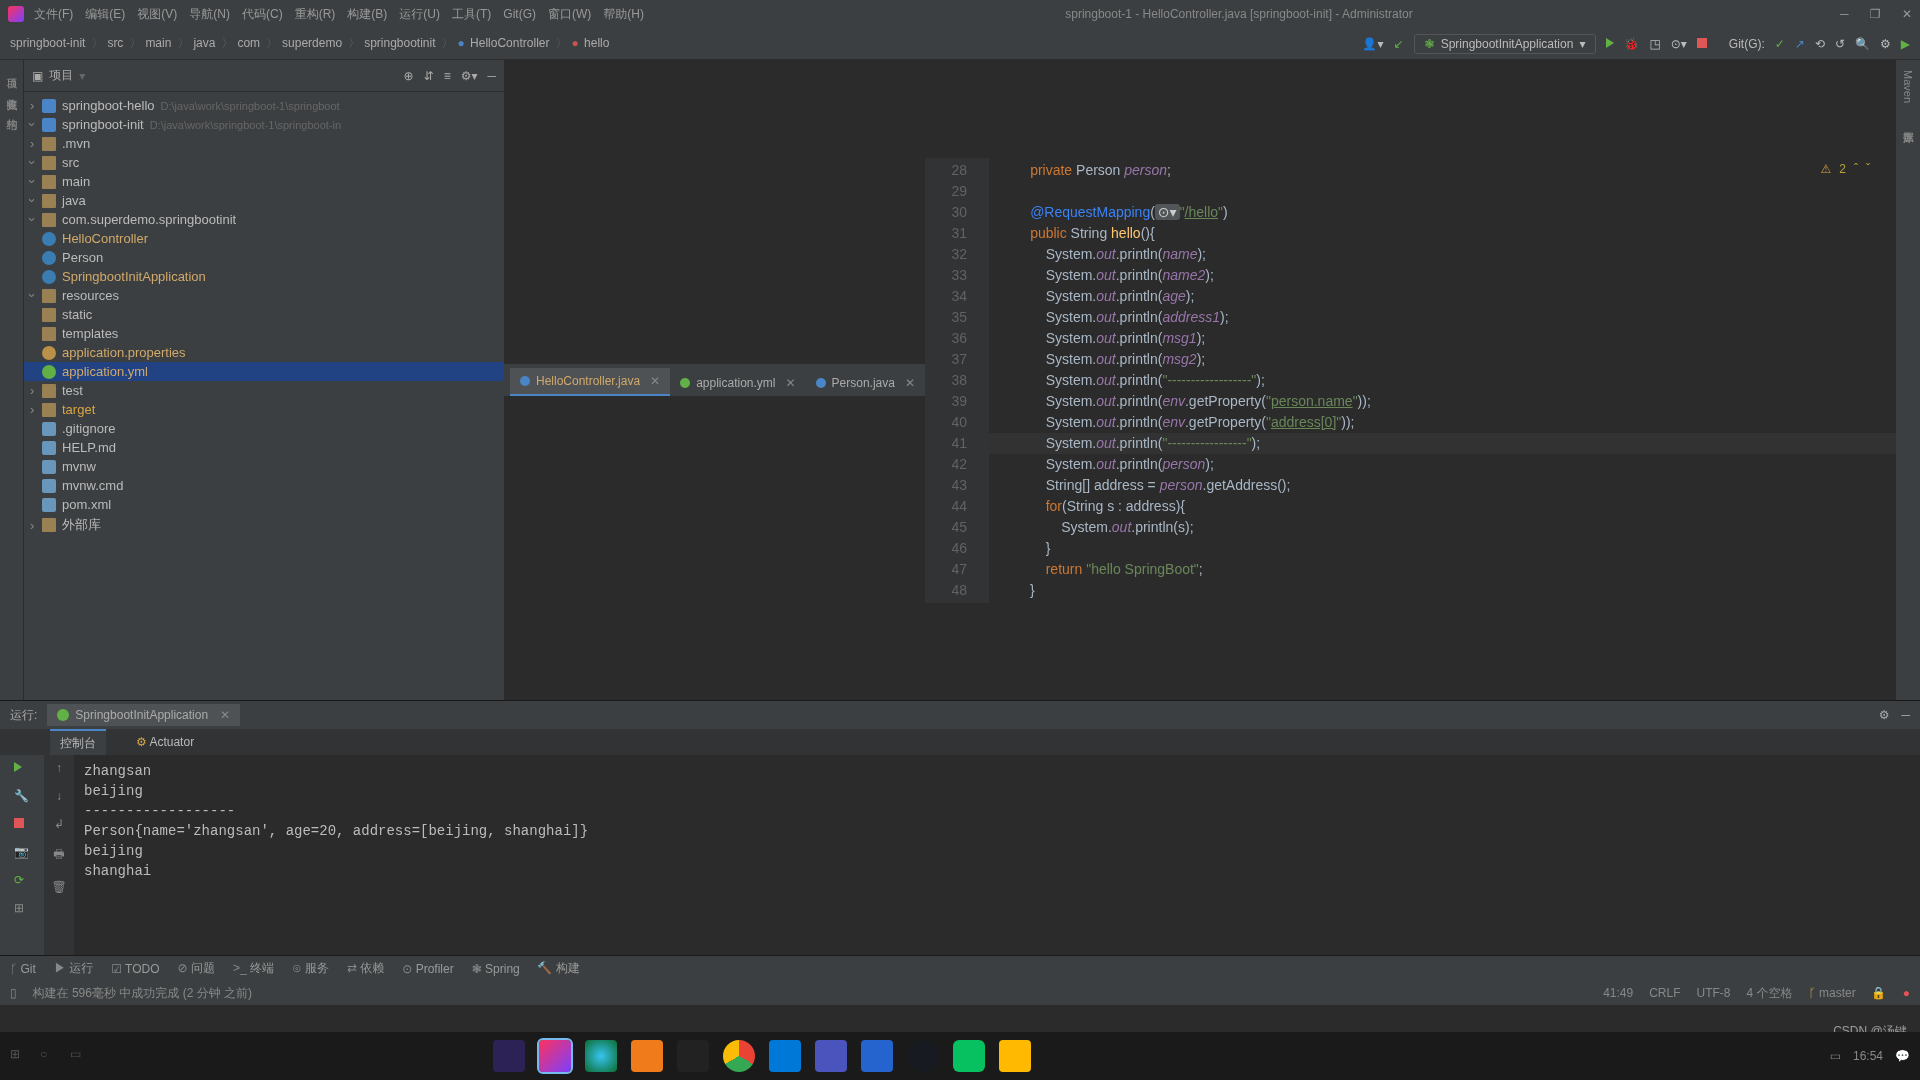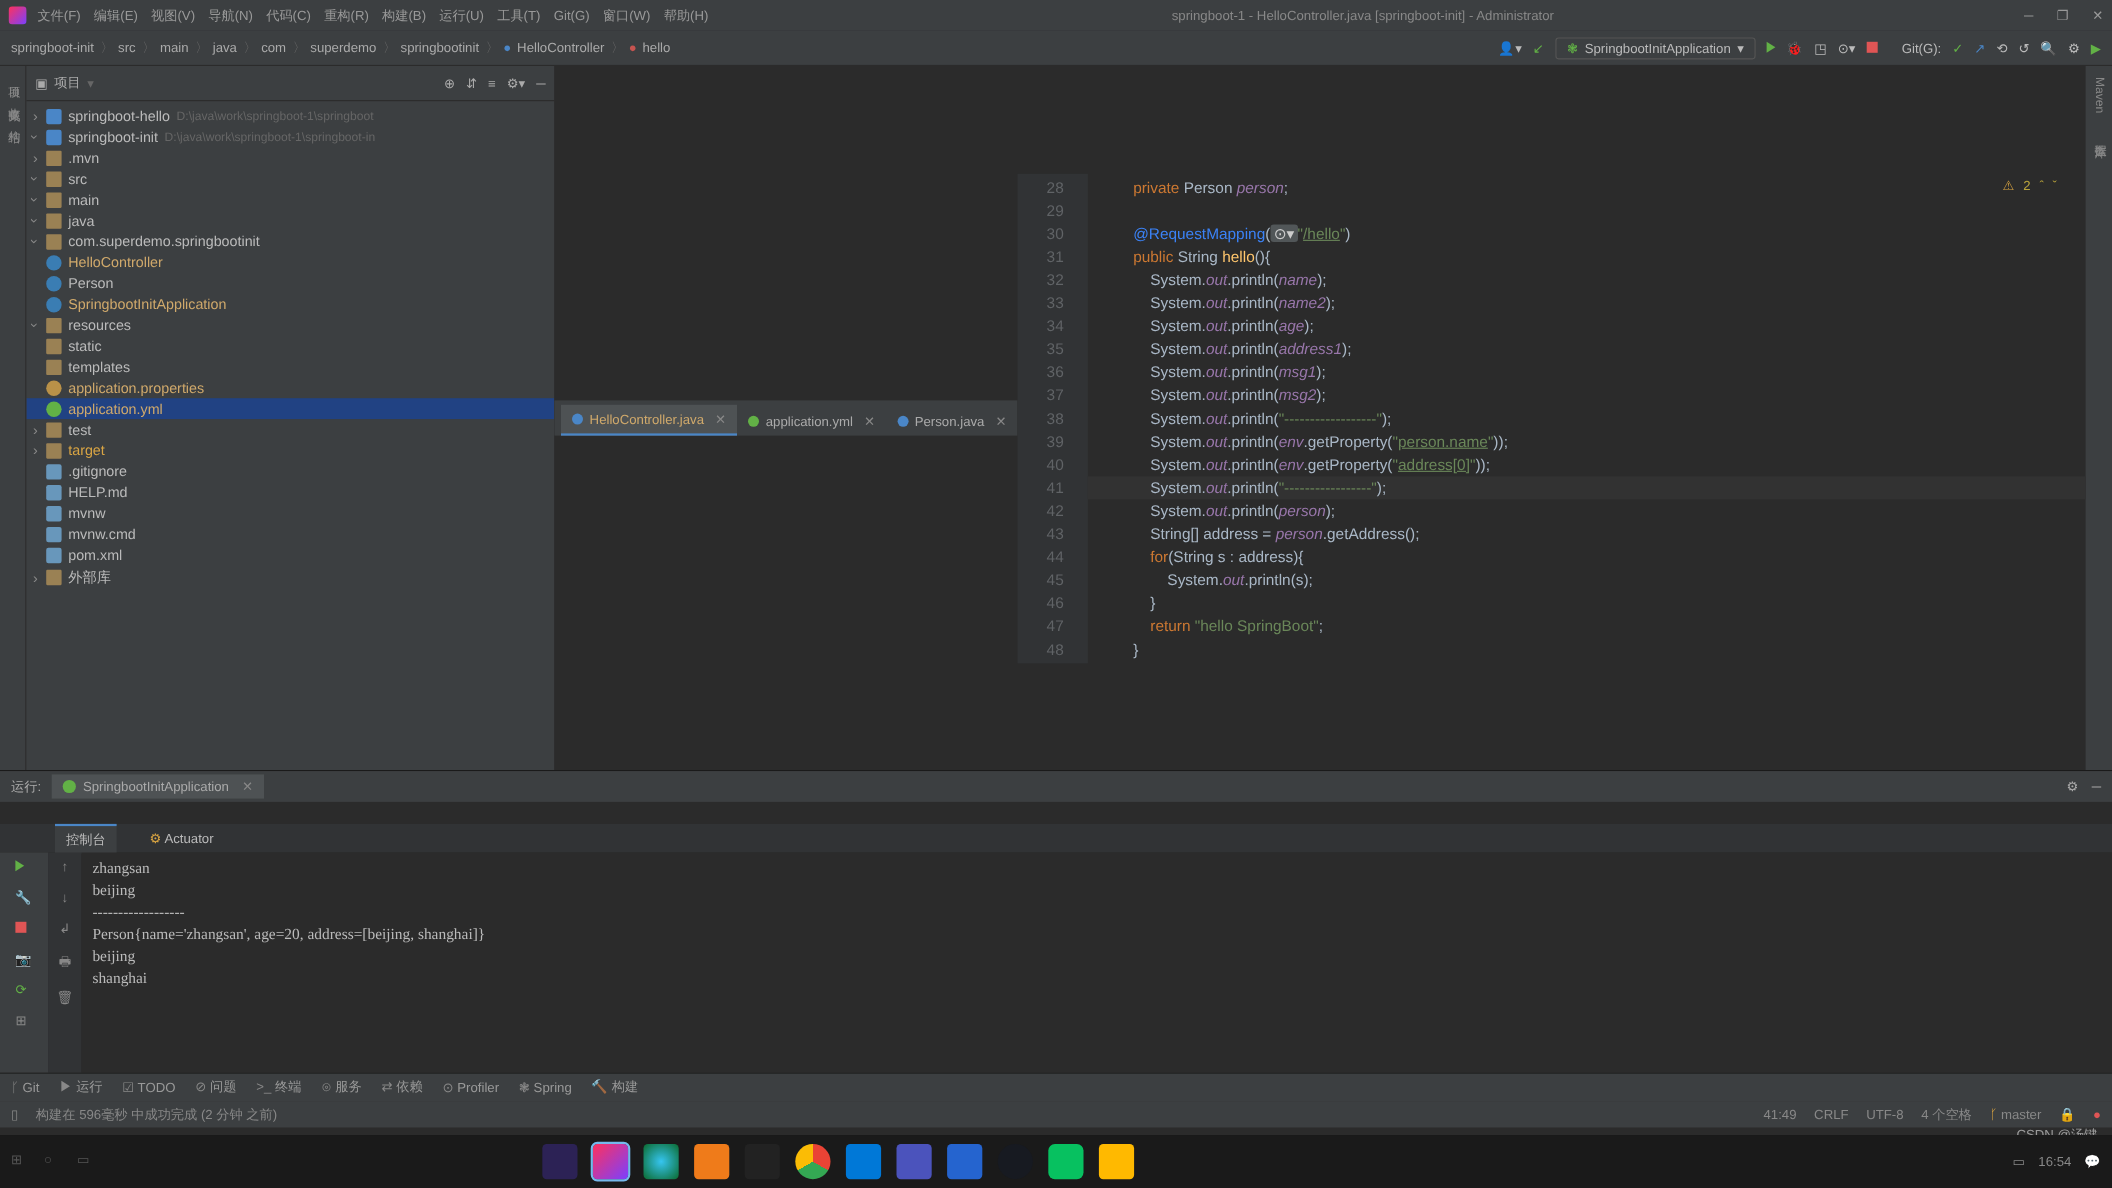--- a/index.html
+++ b/index.html
@@ -50,28 +50,28 @@
 .kw { color: #cc7832; } .str { color: #6a8759; } .field { color: #9876aa; font-style: italic; } .ann { color: #3b82f6; } .url { color: #6a8759; text-decoration: underline; }
 .right-rail { width: 24px; background: #3c3f41; display: flex; flex-direction: column; align-items: center; padding-top: 10px; gap: 20px; }
 .right-rail .vlabel { writing-mode: vertical-rl; color: #888; font-size: 11px; }
 .inspections { position: absolute; top: 4px; right: 26px; color: #b9a33b; font-size: 12px; display: flex; gap: 8px; align-items: center; }
 .run-panel { background: #2b2b2b; border-top: 1px solid #1a1a1a; }
 .run-header { height: 28px; background: #3c3f41; display: flex; align-items: center; padding: 0 10px; color: #aaa; }
 .run-header .rtab { background: #4e5254; padding: 4px 10px; margin-left: 10px; display: flex; align-items: center; gap: 6px; }
 .run-header .rtab .ricon { width: 12px; height: 12px; background: #62b146; border-radius: 50%; }
 .run-header .close { color: #888; margin-left: 6px; }
 .run-header .rh-right { margin-left: auto; display: flex; gap: 12px; }
-.run-sub { height: 26px; background: #313335; display: flex; align-items: center; padding-left: 50px; gap: 20px; margin-top: 20px; }
+.run-sub { height: 26px; background: #313335; display: flex; align-items: center; padding-left: 50px; gap: 20px; }
 .run-sub .subtab { padding: 4px 10px; cursor: pointer; }
 .run-sub .subtab.active { background: #3c3f41; border-top: 2px solid #4a86c7; }
 .run-body { display: flex; height: 200px; }
 .run-toolbar { width: 44px; background: #3c3f41; display: flex; flex-direction: column; align-items: center; padding-top: 6px; gap: 12px; }
 .run-toolbar .tb { width: 16px; height: 16px; cursor: pointer; }
 .run-toolbar2 { width: 30px; background: #313335; display: flex; flex-direction: column; align-items: center; padding-top: 6px; gap: 14px; color: #888; }
-.console { flex: 1; background: #2b2b2b; padding: 6px 10px; font-family: Liberation Serif, serif; font-size: 14px; line-height: 20px; color: #bbb; white-space: pre; overflow: auto; }
+.console { flex: 1; background: #2b2b2b; padding: 6px 10px; font-family: Liberation Mono, monospace; font-size: 14px; line-height: 20px; color: #bbb; white-space: pre; overflow: auto; }
 .bottombar { height: 26px; background: #3c3f41; display: flex; align-items: center; padding: 0 10px; border-top: 1px solid #1a1a1a; color: #999; gap: 18px; font-size: 12px; }
 .bottombar .spacer { flex: 1; }
 .statusbar { height: 24px; background: #3c3f41; display: flex; align-items: center; padding: 0 10px; color: #888; font-size: 12px; gap: 16px; }
 .statusbar .spacer { flex: 1; }
 .taskbar { height: 48px; background: #1a1a1a; display: flex; align-items: center; padding: 0 10px; gap: 12px; position: fixed; bottom: 0; left: 0; right: 0; }
 .taskbar .winbtn { width: 18px; height: 18px; }
 .taskbar .appicon { width: 32px; height: 32px; border-radius: 4px; position: relative; }
 .taskbar .center { margin: 0 auto; display: flex; gap: 14px; }
 .taskbar .tray { margin-left: auto; display: flex; align-items: center; gap: 12px; color: #888; }
 .watermark { position: fixed; right: 10px; bottom: 40px; color: #ccc; font-size: 12px; opacity: 0.7; }

